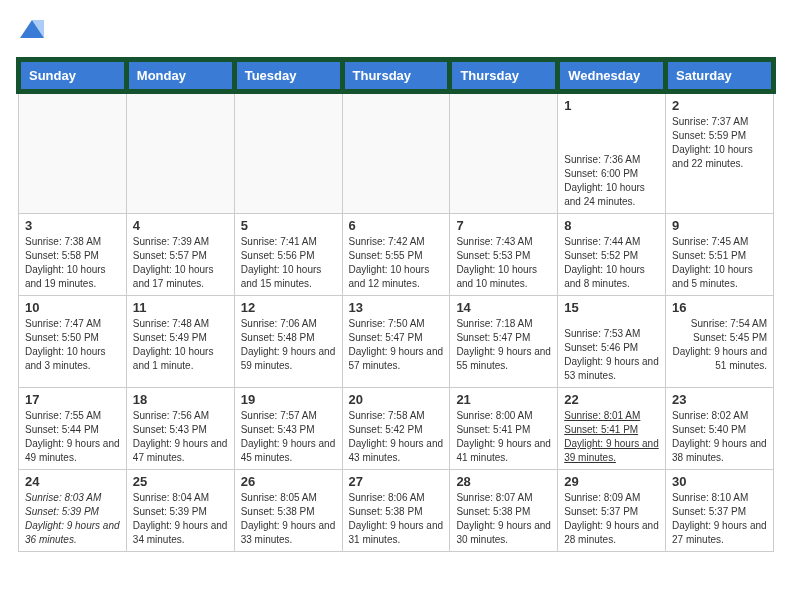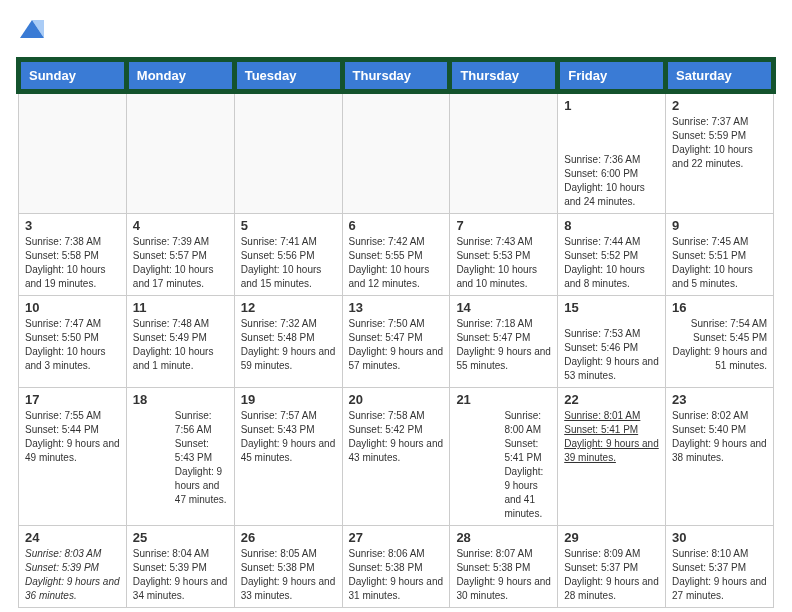--- a/index.html
+++ b/index.html
@@ -108,21 +108,21 @@
 </div>
 
 <table class="calendar">
   <thead>
     <tr>
     <th>Sunday</th>
         <th>Monday</th>
         <th>Tuesday</th>
         <th>Thursday</th>
         <th>Thursday</th>
-        <th>Friday</th>
+        <th>Wednesday</th>
         <th>Saturday</th>
       </tr>
   </thead>
   <tbody id="calendar-body">
   <tr>
         <td class="empty"></td>
         <td class="empty"></td>
         <td class="empty"></td>
         <td class="empty"></td>
         <td class="empty"></td>
@@ -191,21 +191,21 @@
 Daylight: 10 hours and 3 minutes.</div>
         </td>
         <td>
           <span class="day-number">11</span>
           <div class="day-info" style="white-space: pre-line;">Sunrise: 7:48 AM
 Sunset: 5:49 PM
 Daylight: 10 hours and 1 minute.</div>
         </td>
         <td>
           <span class="day-number">12</span>
-          <div class="day-info" style="white-space: pre-line;">Sunrise: 7:32 AM
+          <div class="day-info" style="white-space: pre-line;">Sunrise: 7:06 AM
 Sunset: 5:48 PM
 Daylight: 9 hours and 59 minutes.</div>
         </td>
         <td>
           <span class="day-number">13</span>
           <div class="day-info" style="white-space: pre-line;">Sunrise: 7:50 AM
 Sunset: 5:47 PM
 Daylight: 9 hours and 57 minutes.</div>
         </td>
         <td>
@@ -229,39 +229,39 @@
       </tr>
       <tr>
         <td>
           <span class="day-number">17</span>
           <div class="day-info" style="white-space: pre-line;">Sunrise: 7:55 AM
 Sunset: 5:44 PM
 Daylight: 9 hours and 49 minutes.</div>
         </td>
         <td>
           <span class="day-number">18</span>
-          <div class="day-info" style="white-space: pre-line; margin-left: 42px;">Sunrise: 7:56 AM
+          <div class="day-info" style="white-space: pre-line;">Sunrise: 7:56 AM
 Sunset: 5:43 PM
 Daylight: 9 hours and 47 minutes.</div>
         </td>
         <td>
           <span class="day-number">19</span>
           <div class="day-info" style="white-space: pre-line;">Sunrise: 7:57 AM
 Sunset: 5:43 PM
 Daylight: 9 hours and 45 minutes.</div>
         </td>
         <td>
           <span class="day-number">20</span>
           <div class="day-info" style="white-space: pre-line;">Sunrise: 7:58 AM
 Sunset: 5:42 PM
 Daylight: 9 hours and 43 minutes.</div>
         </td>
         <td>
           <span class="day-number">21</span>
-          <div class="day-info" style="white-space: pre-line; margin-left: 48px;">Sunrise: 8:00 AM
+          <div class="day-info" style="white-space: pre-line;">Sunrise: 8:00 AM
 Sunset: 5:41 PM
 Daylight: 9 hours and 41 minutes.</div>
         </td>
         <td>
           <span class="day-number">22</span>
           <div class="day-info" style="white-space: pre-line; text-decoration: underline;">Sunrise: 8:01 AM
 Sunset: 5:41 PM
 Daylight: 9 hours and 39 minutes.</div>
         </td>
         <td>

